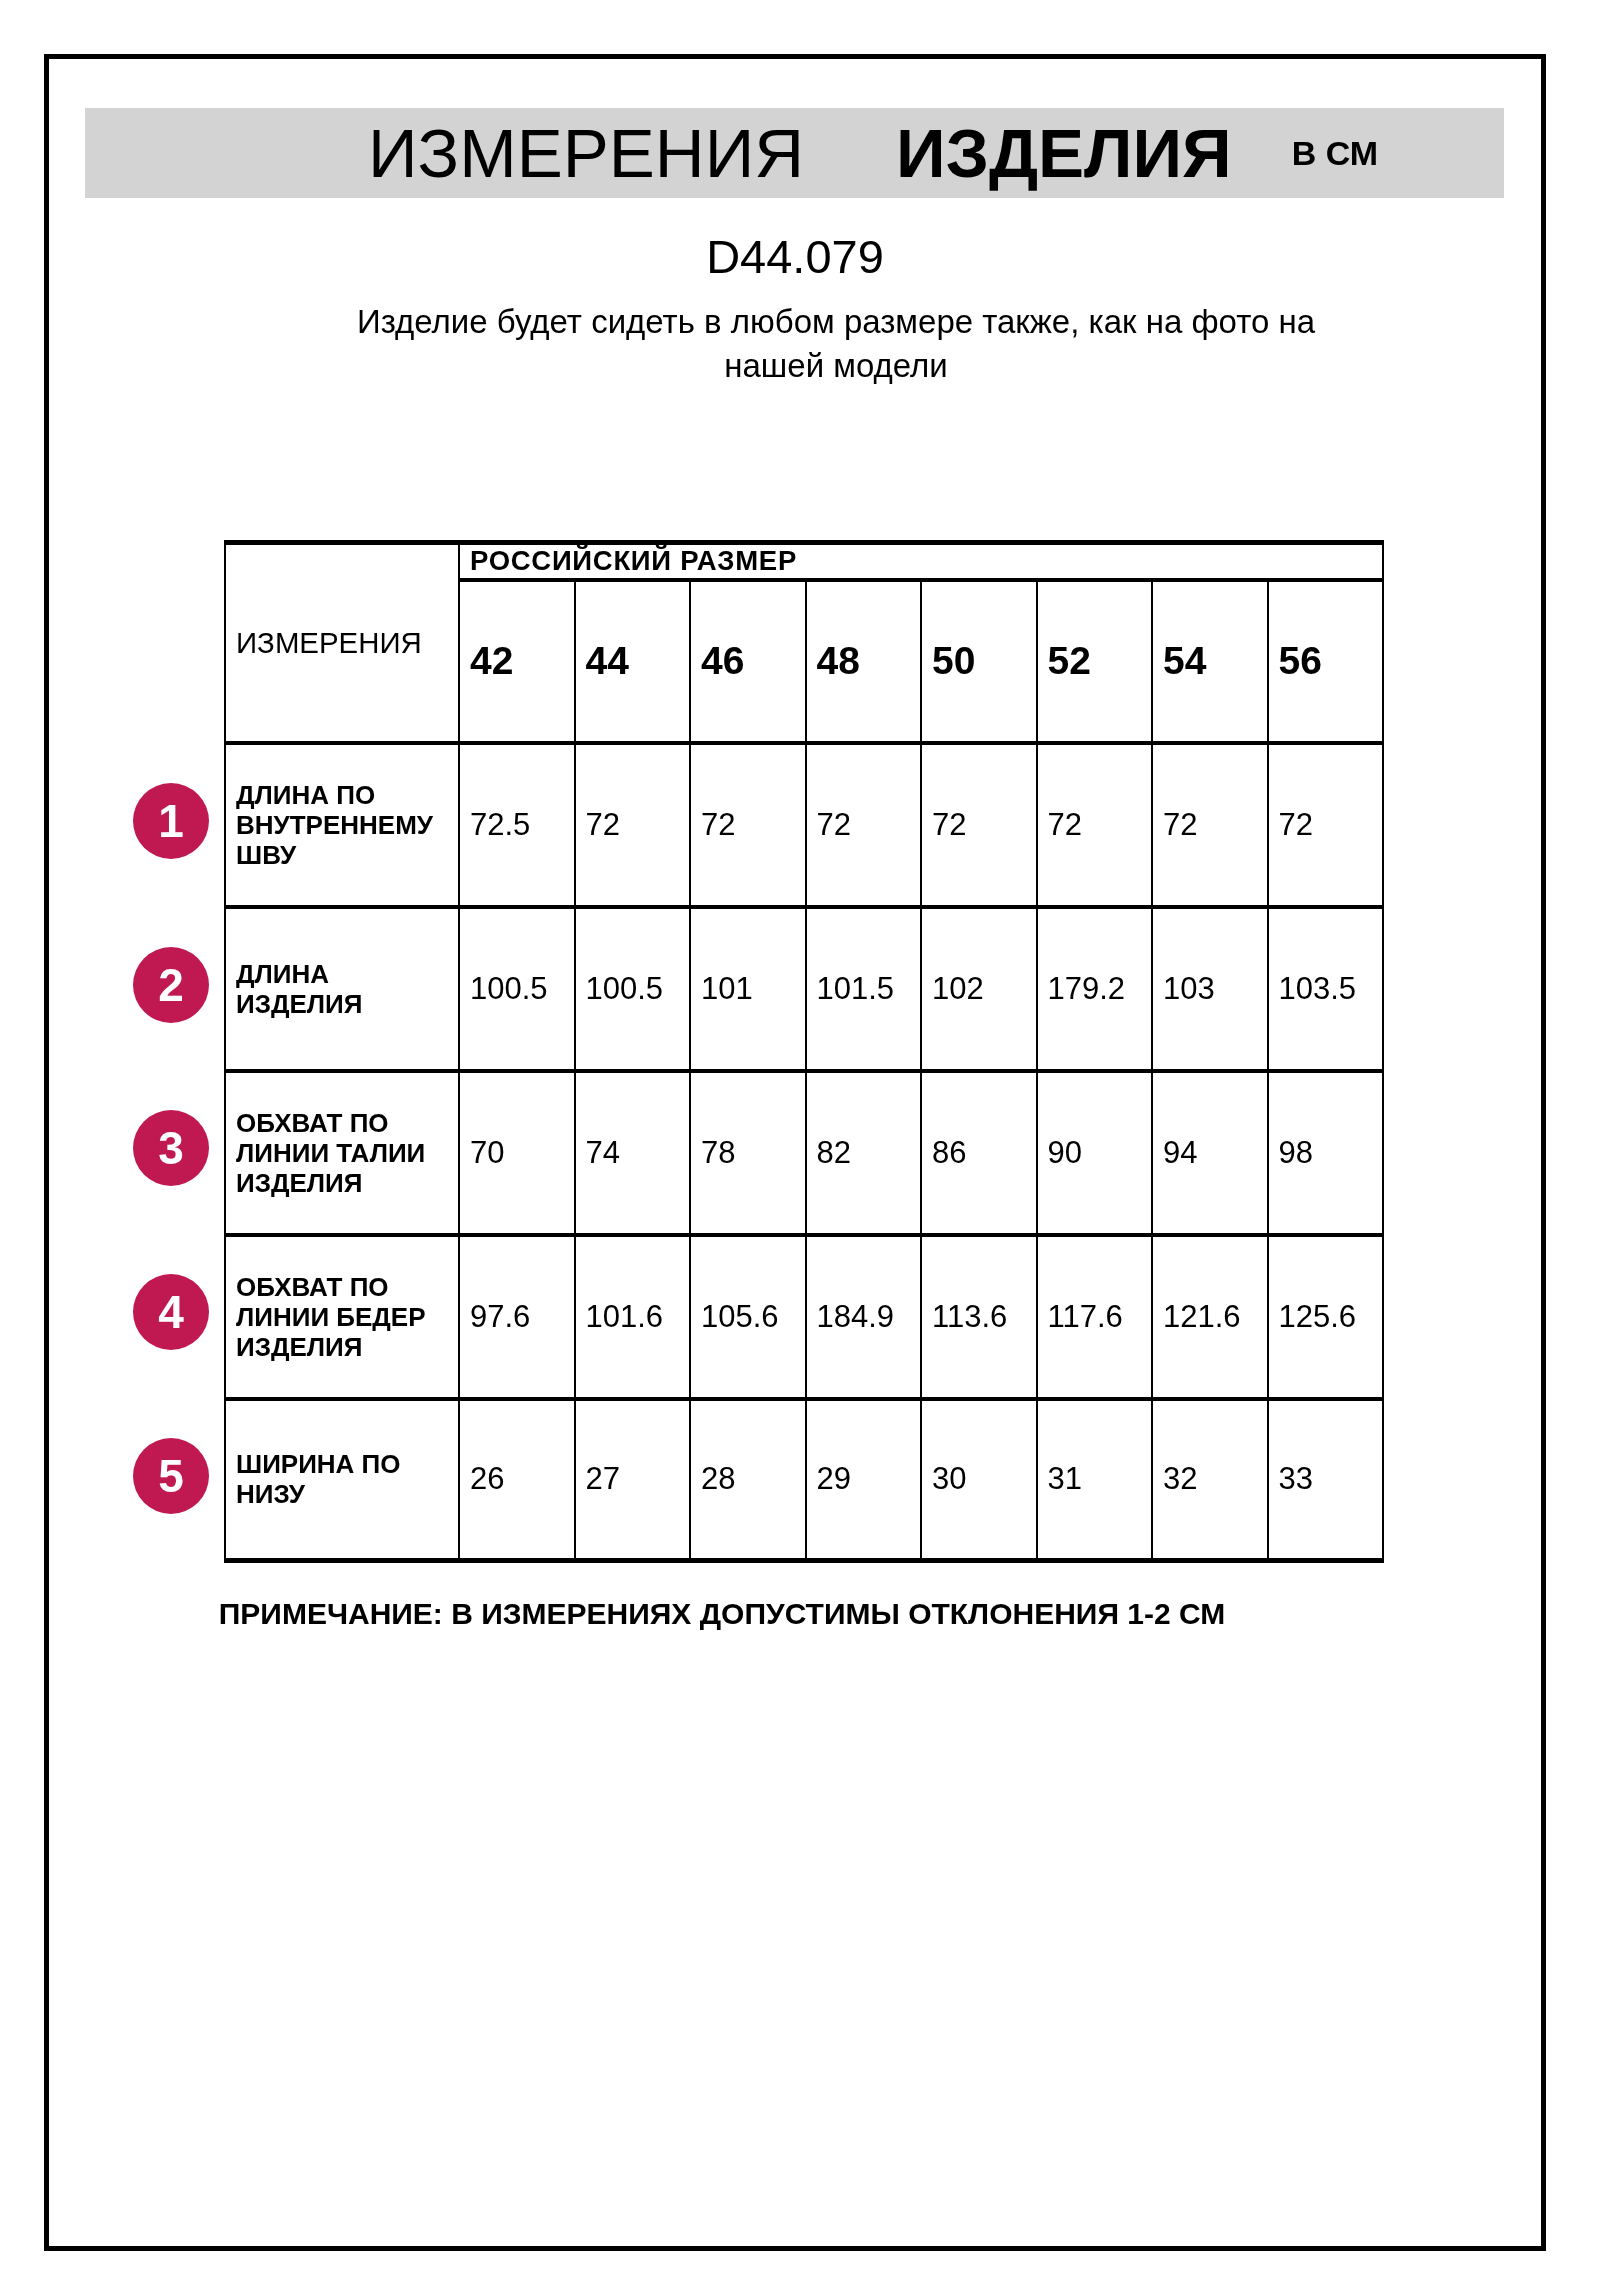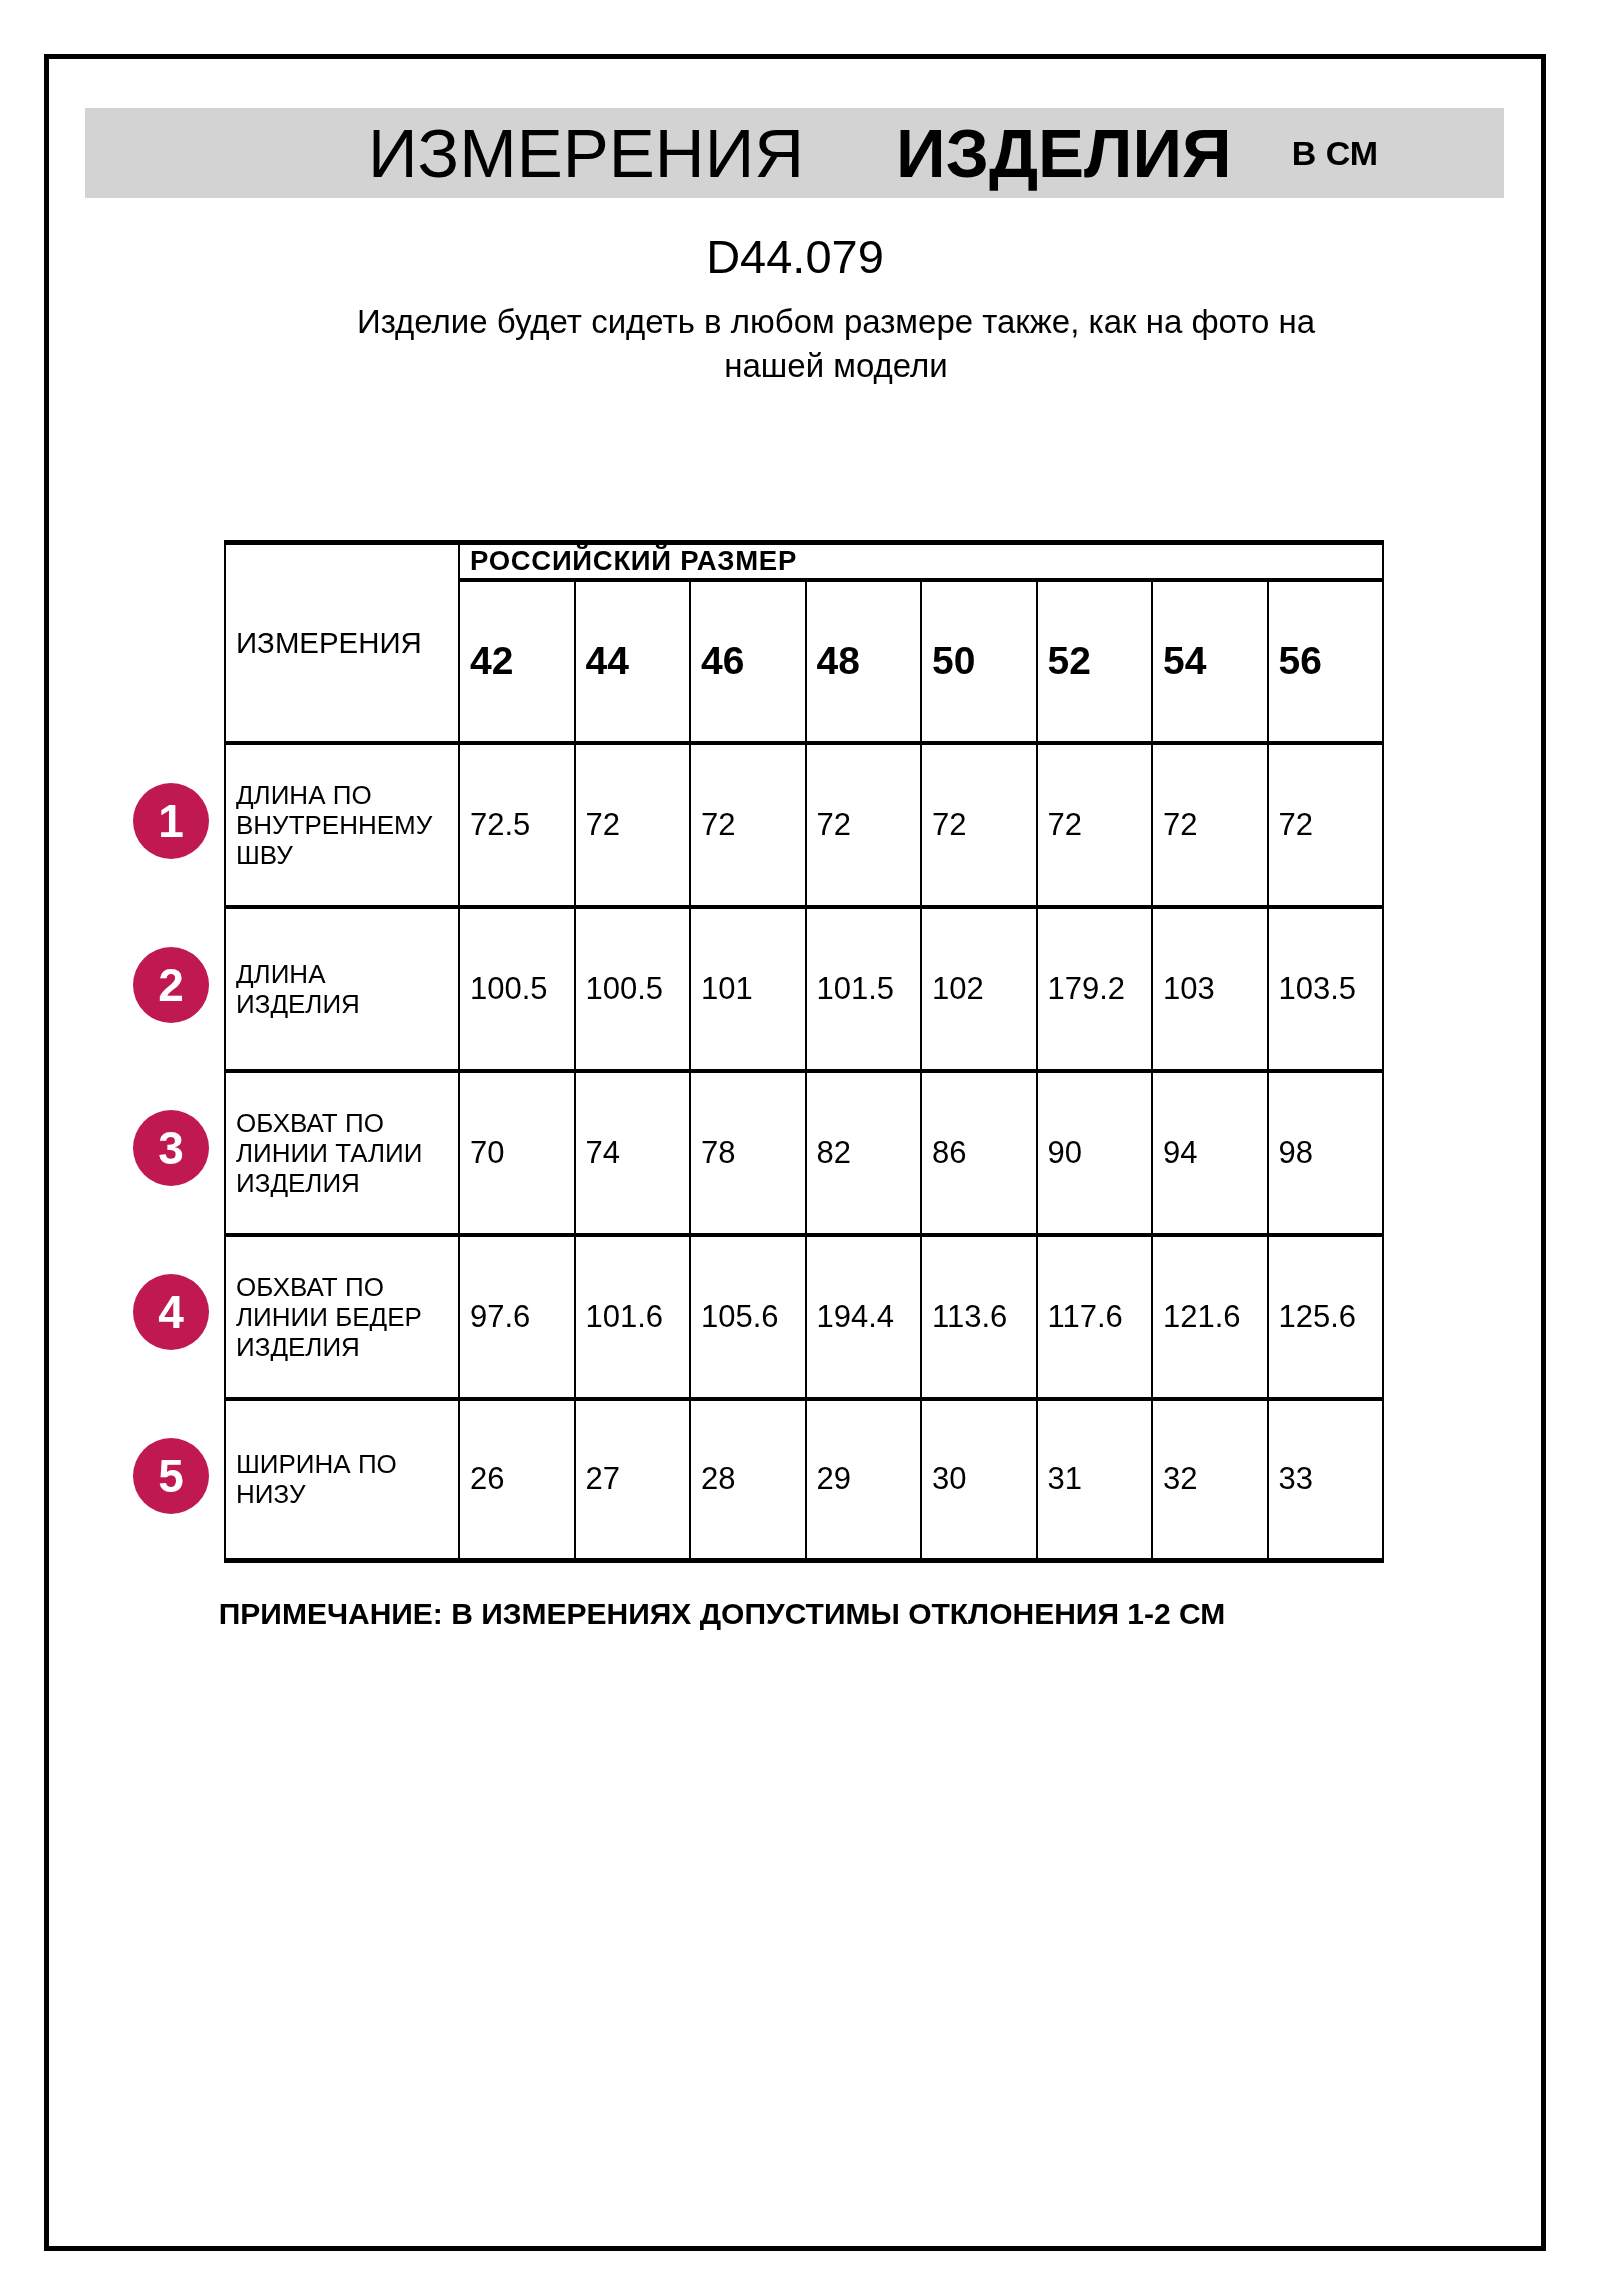--- a/index.html
+++ b/index.html
@@ -45,21 +45,21 @@
     vertical-align:middle;
     padding:0 10px;overflow:hidden;
   }
   tr.hrow-a{height:37px;}
   tr.hrow-b{height:163px;}
   tr.drow{height:164px;}
   tr.drow-last{height:162px;}
   td.corner-cell{font-size:29.4px;font-weight:400;}
   td.group-cell{font-size:27.5px;font-weight:700;letter-spacing:0.7px;}
   td.size-cell{font-size:39px;font-weight:700;}
-  td.label-cell{font-size:26px;line-height:30px;white-space:pre-line;font-weight:400;}
+  td.label-cell{font-size:26px;line-height:30px;white-space:pre-line;font-weight:700;}
   td.value-cell{font-size:31px;font-weight:400;}
   .badge{
     position:absolute;left:133px;width:76px;height:76px;
     background:#C01850;border-radius:50%;
     display:flex;align-items:center;justify-content:center;
     color:#fff;font-size:46px;font-weight:700;
   }
   .badge-1{top:783px;} .badge-2{top:947px;} .badge-3{top:1110px;}
   .badge-4{top:1274px;} .badge-5{top:1438px;}
   .note{
@@ -152,21 +152,21 @@
       <td class="value-cell">98</td>
     </tr>
 
     <tr class="drow">
       <td class="label-cell">ОБХВАТ ПО
 ЛИНИИ БЕДЕР
 ИЗДЕЛИЯ</td>
       <td class="value-cell">97.6</td>
       <td class="value-cell">101.6</td>
       <td class="value-cell">105.6</td>
-      <td class="value-cell">194.4</td>
+      <td class="value-cell">184.9</td>
       <td class="value-cell">113.6</td>
       <td class="value-cell">117.6</td>
       <td class="value-cell">121.6</td>
       <td class="value-cell">125.6</td>
     </tr>
 
     <tr class="drow-last">
       <td class="label-cell">ШИРИНА ПО
 НИЗУ</td>
       <td class="value-cell">26</td>

